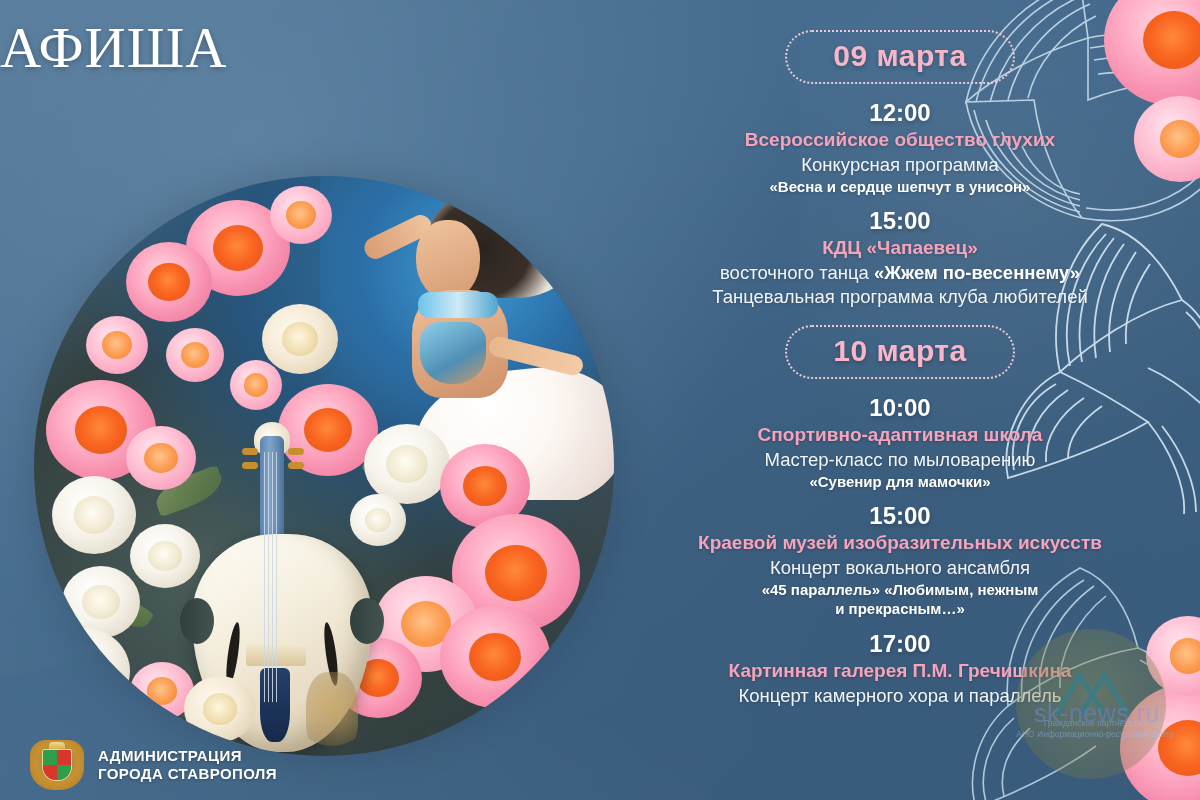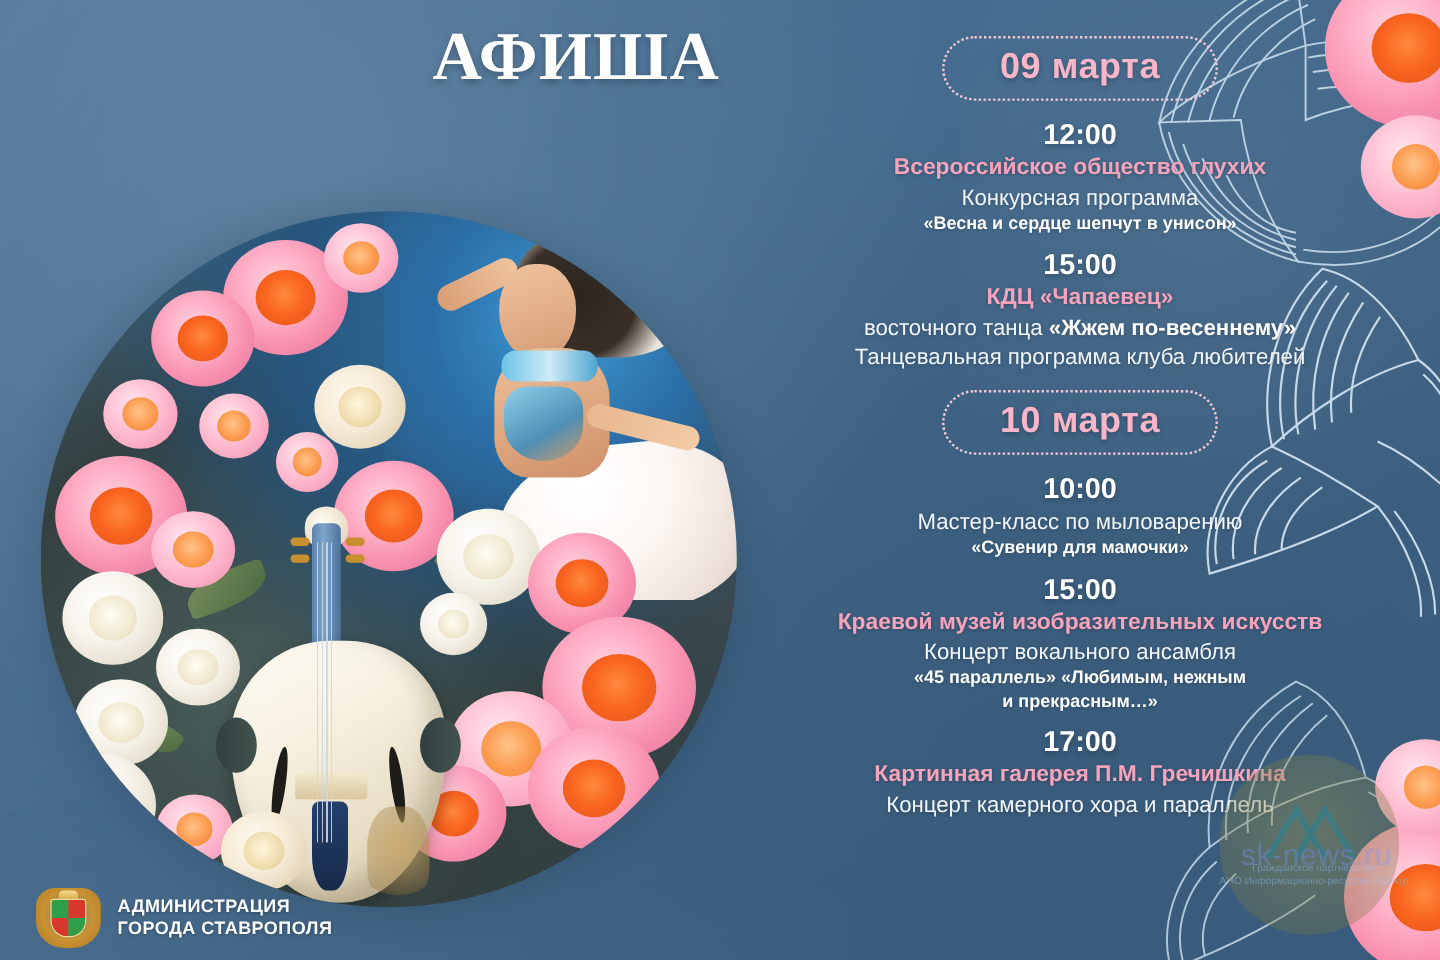--- a/index.html
+++ b/index.html
@@ -23,23 +23,23 @@
     transform:rotate(-14deg);pointer-events:none;}
   .sheen-b{position:absolute;left:-60px;top:560px;width:760px;height:420px;
     background:linear-gradient(20deg,rgba(255,255,255,.07),rgba(255,255,255,0) 70%);
     transform:rotate(-6deg);pointer-events:none;}
   .sheen-c{position:absolute;right:-120px;top:-60px;width:520px;height:520px;
     background:radial-gradient(circle at 40% 50%, rgba(255,255,255,.06), rgba(255,255,255,0) 70%);
     pointer-events:none;}
 
   
   .title{
-    position:absolute; left:0; top:18px; width:600px; text-align:right;
+    position:absolute; left:0; top:18px; width:600px; text-align:left;
     font-family:"Liberation Serif", serif;
-    color:#ffffff; font-weight:700; font-size:57px; line-height:1.05;
+    color:#ffffff; font-weight:400; font-size:57px; line-height:1.05;
     letter-spacing:1px;
     text-shadow:0 2px 6px rgba(0,0,0,.28);
   }
   .title .l2{display:block;}
 
   
   .collage{
     position:absolute; left:34px; top:176px; width:580px; height:580px;
     border-radius:50%;
     background:
@@ -325,20 +325,21 @@
       <div class="ev-venue">КДЦ «Чапаевец»</div>
       <div class="ev-desc"><span>восточного танца </span><span class="b">«Жжем по-весеннему»</span></div>
       <div class="ev-desc">Танцевальная программа клуба любителей</div>
     </div>
 
     
     <div class="date-pill">10 марта</div>
 
     <div class="event">
       <div class="ev-time">10:00</div>
+      <div class="ev-venue">Спортивно-адаптивная школа</div>
       <div class="ev-desc">Мастер-класс по мыловарению</div>
       <div class="ev-title">«Сувенир для мамочки»</div>
     </div>
 
     <div class="event">
       <div class="ev-time">15:00</div>
       <div class="ev-venue">Краевой музей изобразительных искусств</div>
       <div class="ev-desc">Концерт вокального ансамбля</div>
       <div class="ev-title">«45 параллель» «Любимым, нежным</div>
       <div class="ev-title">и прекрасным…»</div>

